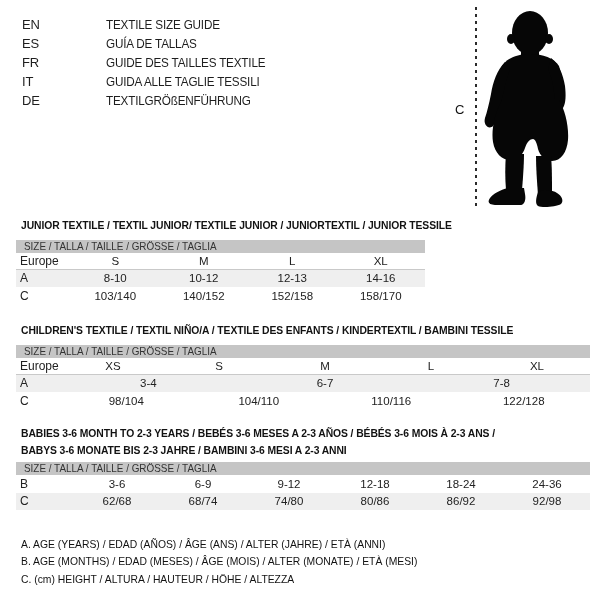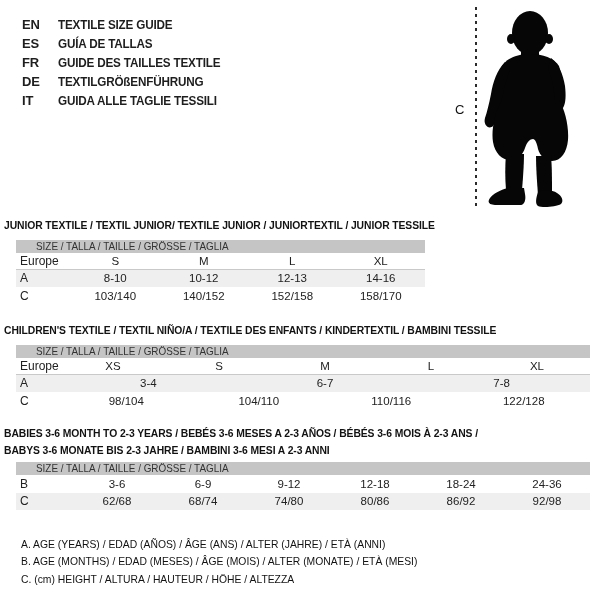--- a/index.html
+++ b/index.html
@@ -5,37 +5,37 @@
   * { margin:0; padding:0; box-sizing:border-box; }
   html,body { background:#fff; }
   .canvas {
     position:relative; width:600px; height:600px; background:#ffffff;
     font-family:"Liberation Sans", sans-serif; color:#1e1e1e; overflow:hidden;
   }
   .cx { display:inline-block; transform:scaleX(0.9); transform-origin:0 50%; white-space:nowrap; }
 
   
   .lang-list { position:absolute; left:22px; top:15px; }
-  .lang-row { display:flex; height:19px; line-height:19px; font-weight:bold; font-size:13px; letter-spacing:-0.2px; }
+  .lang-row { display:flex; height:19px; line-height:19px; font-weight:normal; font-size:13px; letter-spacing:-0.2px;gap:48px; }
   .lang-code { width:36px; }
 
   
   .height-line { position:absolute; left:475px; top:7px; width:2px; height:202px;
     background:repeating-linear-gradient(180deg,#2b2b2b 0 3.5px, transparent 3.5px 7px); }
   .height-label { position:absolute; left:455px; top:102px; font-size:13px; color:#111; }
   .baby-svg { position:absolute; left:482px; top:8px; }
 
   
-  .sec-title { position:absolute; left:4px; font-weight:bold; font-size:11.5px; color:#121212; letter-spacing:-0.1px; line-height:16.5px; }
+  .sec-title { position:absolute; left:21px; font-weight:bold; font-size:11.5px; color:#121212; letter-spacing:-0.1px; line-height:16.5px; }
   .st1 { top:217px; } .st2 { top:322px; } .st3 { top:425px; }
 
   
   .size-table { position:absolute; left:16px; font-size:11.5px; color:#222; }
   .tb1 { top:240px; width:409px; } .tb2 { top:345px; width:574px; } .tb3 { top:462px; width:574px; }
-  .thead { background:#c5c5c5; height:13px; line-height:13px; padding-left:20px; font-size:11px; color:#333; }
+  .thead { background:#c5c5c5; height:13px; line-height:13px; padding-left:8px; font-size:11px; color:#333; }
   .trow { display:flex; height:18px; line-height:18px; }
   .trow.r-head { border-bottom:1px solid #c9c9c9; height:17px; line-height:16px; }
   .trow.r-alt { background:#efefef; height:17px; line-height:17px; }
   .tlabel { padding-left:4px; font-size:12px; }
   .tb1 .tlabel { width:55px; } .tb2 .tlabel { width:44px; } .tb3 .tlabel { width:58px; }
   .tcell { flex:1; text-align:center; }
 
   
   .footnotes { position:absolute; left:21px; top:536px; }
   .foot-line { height:17.3px; line-height:17.3px; font-weight:normal; font-size:11.5px; color:#121212; }
@@ -52,26 +52,26 @@
     </div>
     <div class="lang-row">
       <span class="lang-code">ES</span>
       <span class="lang-label cx">GUÍA DE TALLAS</span>
     </div>
     <div class="lang-row">
       <span class="lang-code">FR</span>
       <span class="lang-label cx">GUIDE DES TAILLES TEXTILE</span>
     </div>
     <div class="lang-row">
+      <span class="lang-code">IT</span>
+      <span class="lang-label cx">GUIDA ALLE TAGLIE TESSILI</span>
+    </div>
+    <div class="lang-row">
       <span class="lang-code">DE</span>
       <span class="lang-label cx">TEXTILGRÖßENFÜHRUNG</span>
-    </div>
-    <div class="lang-row">
-      <span class="lang-code">IT</span>
-      <span class="lang-label cx">GUIDA ALLE TAGLIE TESSILI</span>
     </div>
   </div>
 
   <div class="height-line"></div>
   <div class="height-label">C</div>
   <svg class="baby-svg" width="96" height="202" viewBox="0 0 96 202">
     <g fill="#060606">
       <ellipse cx="48" cy="25" rx="18" ry="22"></ellipse>
       <ellipse cx="29" cy="31" rx="4" ry="5"></ellipse>
       <ellipse cx="67" cy="31" rx="4" ry="5"></ellipse>

